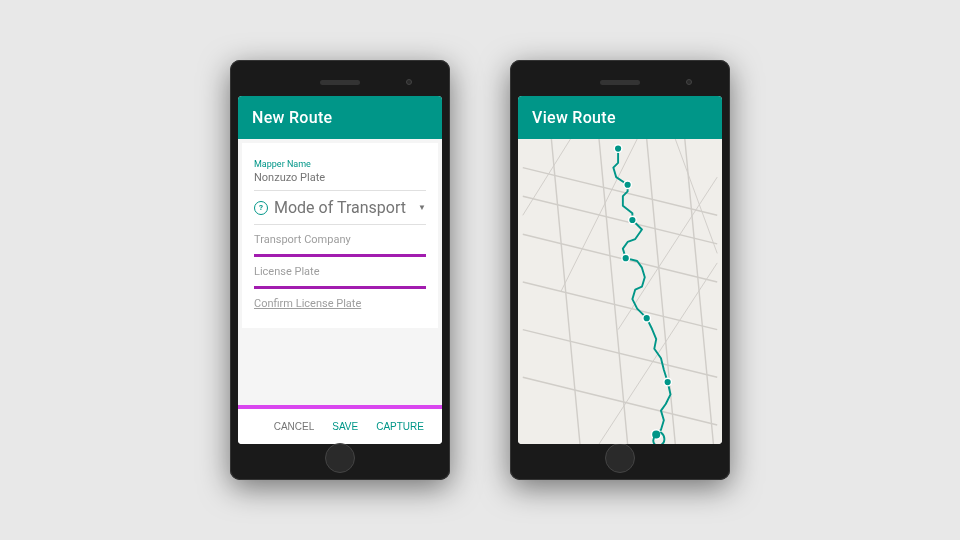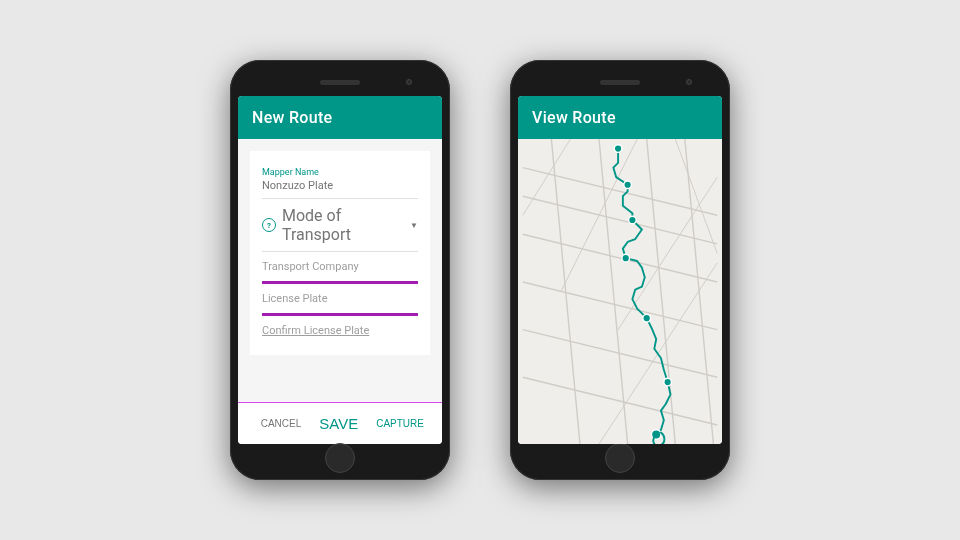--- a/index.html
+++ b/index.html
@@ -19,21 +19,21 @@
     .phone-wrapper {
       position: relative;
       width: 220px;
       height: 420px;
     }
 
     .phone-body {
       width: 100%;
       height: 100%;
       background: #1a1a1a;
-      border-radius: 30px;
+      border-radius: 10px;
       padding: 12px 8px;
       box-shadow: 0 8px 30px rgba(0,0,0,0.5), inset 0 0 0 1px #333;
       display: flex;
       flex-direction: column;
       position: relative;
     }
 
     .phone-top-bar {
       display: flex;
       justify-content: center;
@@ -91,21 +91,21 @@
       height: 30px;
       border-radius: 50%;
       background: #2a2a2a;
       border: 1px solid #444;
     }
 
     
     .form-content {
       flex: 1;
       background: #f5f5f5;
-      padding: 12px;
+      padding: 4px;
       overflow-y: auto;
     }
 
     .form-card {
       background: white;
       margin: 0;
       padding: 10px 12px;
     }
 
     .form-field {
@@ -179,36 +179,36 @@
       border-bottom: none;
       text-decoration: underline;
     }
 
     .form-actions {
       display: flex;
       justify-content: flex-end;
       gap: 6px;
       padding: 8px 12px;
       background: white;
-      border-top: 1px solid #d946ef;
+      border-top: 4px solid #d946ef;
     }
 
     .btn-cancel {
       font-size: 10px;
       color: #757575;
       background: none;
       border: none;
       cursor: pointer;
       padding: 4px 6px;
       font-weight: 500;
       text-transform: uppercase;
     }
 
     .btn-save {
-      font-size: 15px;
+      font-size: 10px;
       color: #009688;
       background: none;
       border: none;
       cursor: pointer;
       padding: 4px 6px;
       font-weight: 500;
       text-transform: uppercase;
     }
 
     .btn-capture {

